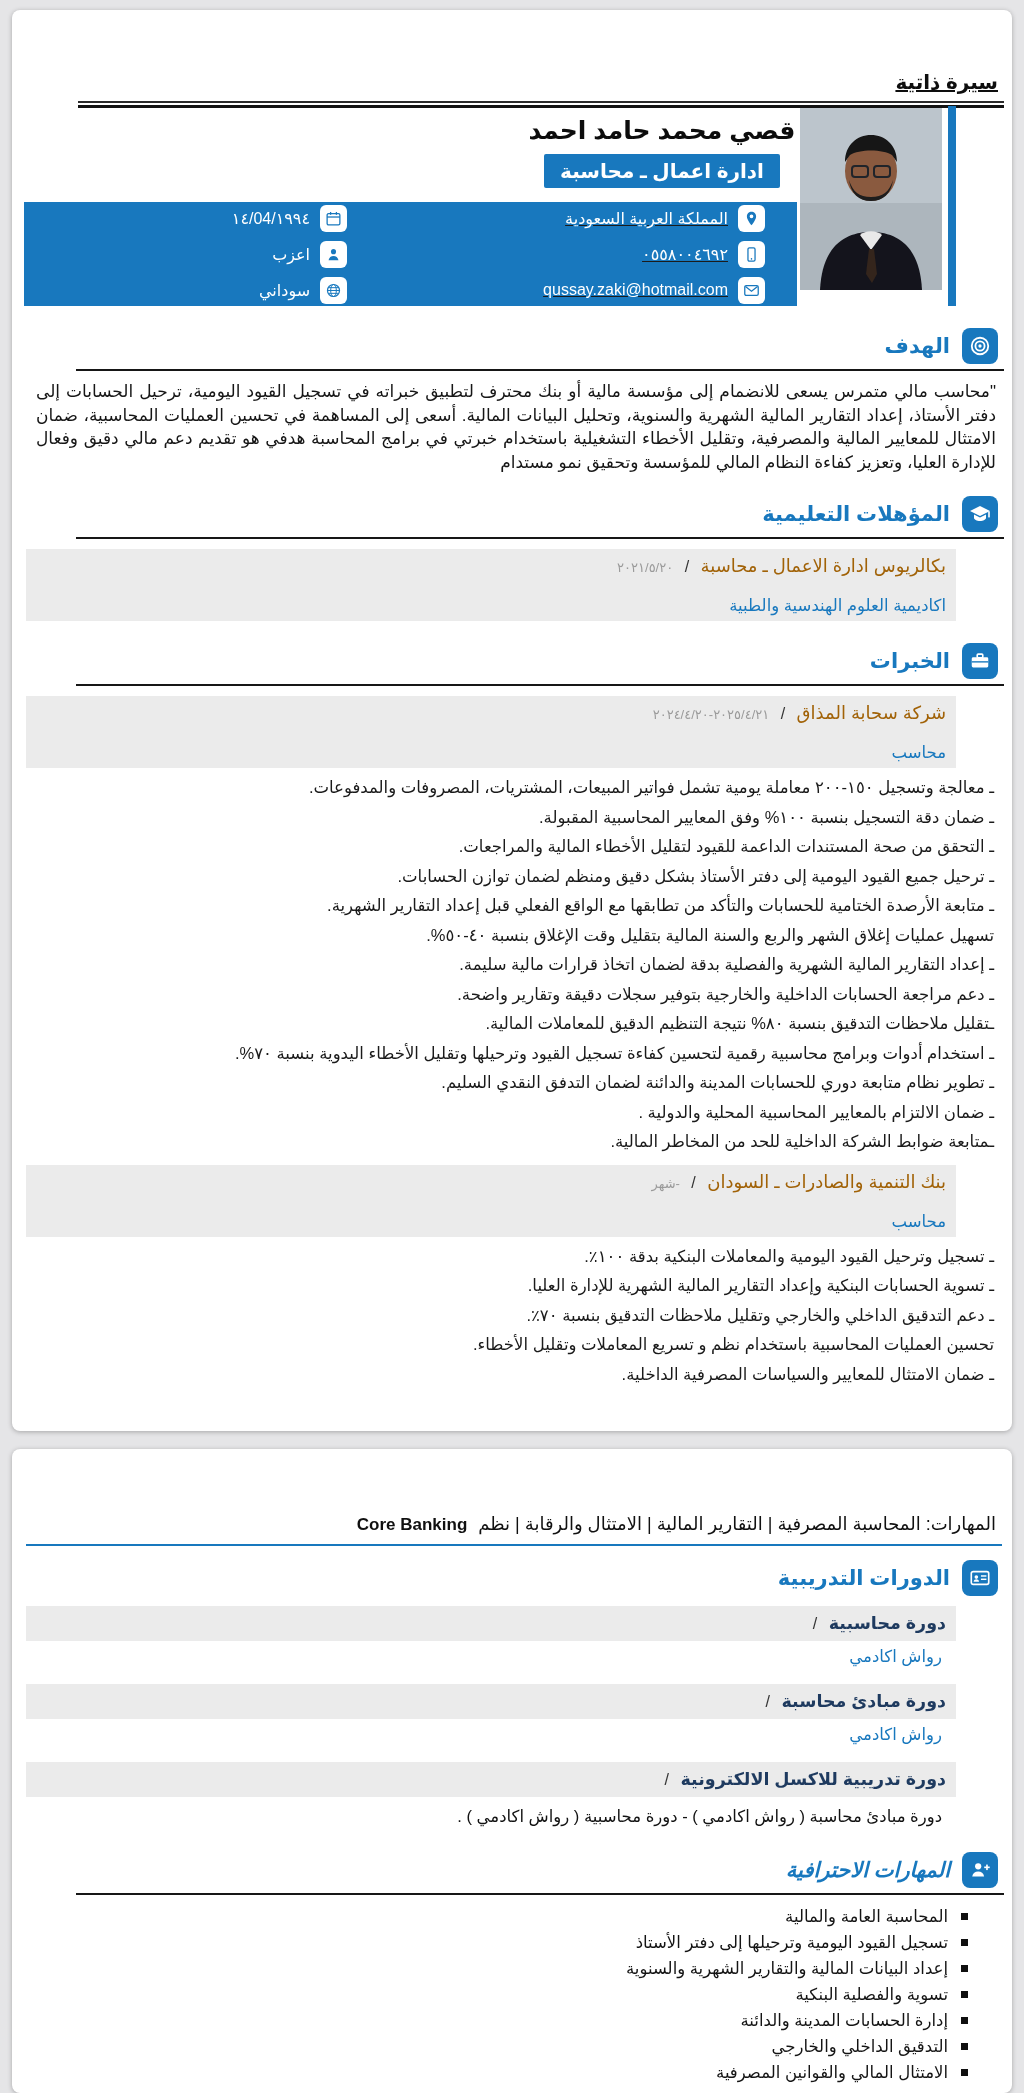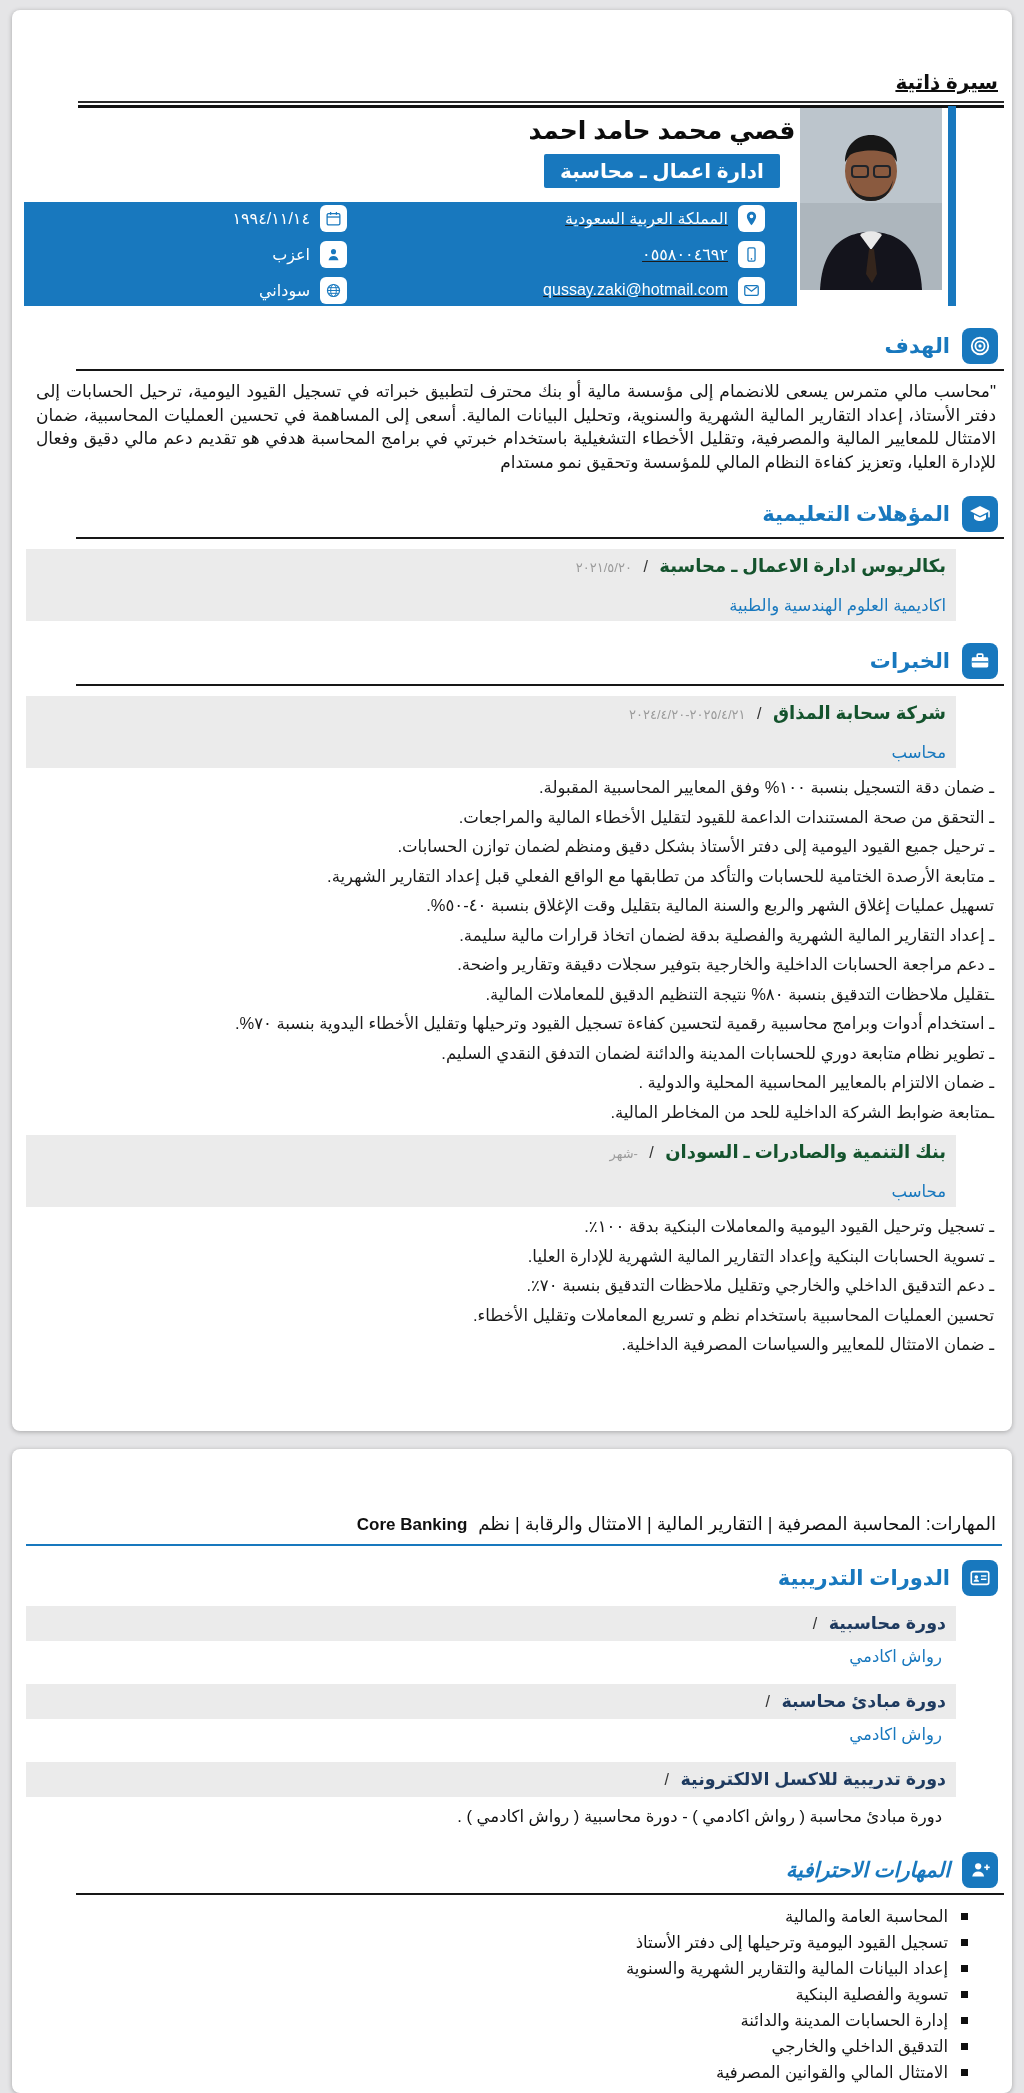--- a/index.html
+++ b/index.html
@@ -38,21 +38,21 @@
   .ltr { direction:ltr; unicode-bidi:embed; }
 
   .sec-head { display:flex; align-items:center; gap:12px; padding-right:14px; margin-top:22px; }
   .sec-ic { width:36px; height:36px; background:#1878be; border-radius:8px; display:flex; align-items:center; justify-content:center; flex:none; }
   .sec-title { font-size:21px; font-weight:bold; color:#1878be; }
   .sec-rule { margin:5px 8px 0 64px; border-bottom:2px solid #161616; }
 
   .objective { margin:9px 16px 0 24px; font-size:17px; line-height:23.5px; text-align:justify; color:#161616; }
 
   .entry-block { background:#ebebeb; margin:10px 56px 0 14px; padding:6px 10px; }
-  .entry-title { font-size:18px; font-weight:bold; color:#14532d;margin-top:22px; }
+  .entry-title { font-size:18px; font-weight:normal; color:#a16207;margin-top:22px; }
   .entry-sep { margin:0 7px; color:#333; font-size:16px; }
   .entry-date { font-size:13px; color:#9a9a9a; }
   .entry-sub { font-size:16.5px; color:#1878be; margin-top:19px; }
 
   .bullets { margin-top:5px; }
   .bullet { padding:0 18px 0 24px; font-size:16.5px; line-height:29.5px; color:#1a1a1a; }
 
   .skills-line { margin:64px 16px 0 16px; font-size:18px; color:#101010; }
   .latin { font-weight:bold; direction:ltr; unicode-bidi:embed; margin-right:6px; font-size:17px; }
   .blue-rule { margin:9px 10px 0 14px; border-bottom:2px solid #1878be; }
@@ -130,21 +130,21 @@
       <div class="contact-col col-b">
         <div class="c-row">
           <span class="c-ic">
             <svg viewBox="0 0 24 24" width="17" height="17">
                 <rect x="3" y="5" width="18" height="16" rx="2" fill="none" stroke="#1878be" stroke-width="1.8"></rect>
                 <rect x="3" y="9" width="18" height="1.8" fill="#1878be"></rect>
                 <rect x="7" y="2.8" width="1.8" height="4" fill="#1878be"></rect>
                 <rect x="15.2" y="2.8" width="1.8" height="4" fill="#1878be"></rect>
               </svg>
           </span>
-          <span class="c-txt">١٩٩٤/١١/١٤</span>
+          <span class="c-txt">١٩٩٤/04/١٤</span>
         </div>
         <div class="c-row">
           <span class="c-ic">
             <svg viewBox="0 0 24 24" width="17" height="17">
                 <circle cx="12" cy="8" r="3.6" fill="#1878be"></circle>
                 <path d="M5 20c.7-4 3.5-6 7-6s6.3 2 7 6z" fill="#1878be"></path>
               </svg>
           </span>
           <span class="c-txt">اعزب</span>
         </div>
@@ -209,20 +209,21 @@
 
   <div class="entry-block">
     <div>
       <span class="entry-title">شركة سحابة المذاق</span>
       <span class="entry-sep">/</span>
       <span class="entry-date">٢٠٢٥/٤/٢١-٢٠٢٤/٤/٢٠</span>
     </div>
     <div class="entry-sub">محاسب</div>
   </div>
   <div class="bullets">
+    <div class="bullet">ـ معالجة وتسجيل ١٥٠-٢٠٠ معاملة يومية تشمل فواتير المبيعات، المشتريات، المصروفات والمدفوعات.</div>
     <div class="bullet">ـ ضمان دقة التسجيل بنسبة ١٠٠% وفق المعايير المحاسبية المقبولة.</div>
     <div class="bullet">ـ التحقق من صحة المستندات الداعمة للقيود لتقليل الأخطاء المالية والمراجعات.</div>
     <div class="bullet">ـ ترحيل جميع القيود اليومية إلى دفتر الأستاذ بشكل دقيق ومنظم لضمان توازن الحسابات.</div>
     <div class="bullet">ـ متابعة الأرصدة الختامية للحسابات والتأكد من تطابقها مع الواقع الفعلي قبل إعداد التقارير الشهرية.</div>
     <div class="bullet">تسهيل عمليات إغلاق الشهر والربع والسنة المالية بتقليل وقت الإغلاق بنسبة ٤٠-٥٠%.</div>
     <div class="bullet">ـ إعداد التقارير المالية الشهرية والفصلية بدقة لضمان اتخاذ قرارات مالية سليمة.</div>
     <div class="bullet">ـ دعم مراجعة الحسابات الداخلية والخارجية بتوفير سجلات دقيقة وتقارير واضحة.</div>
     <div class="bullet">ـتقليل ملاحظات التدقيق بنسبة ٨٠% نتيجة التنظيم الدقيق للمعاملات المالية.</div>
     <div class="bullet">ـ استخدام أدوات وبرامج محاسبية رقمية لتحسين كفاءة تسجيل القيود وترحيلها وتقليل الأخطاء اليدوية بنسبة ٧٠%.</div>
     <div class="bullet">ـ تطوير نظام متابعة دوري للحسابات المدينة والدائنة لضمان التدفق النقدي السليم.</div>

